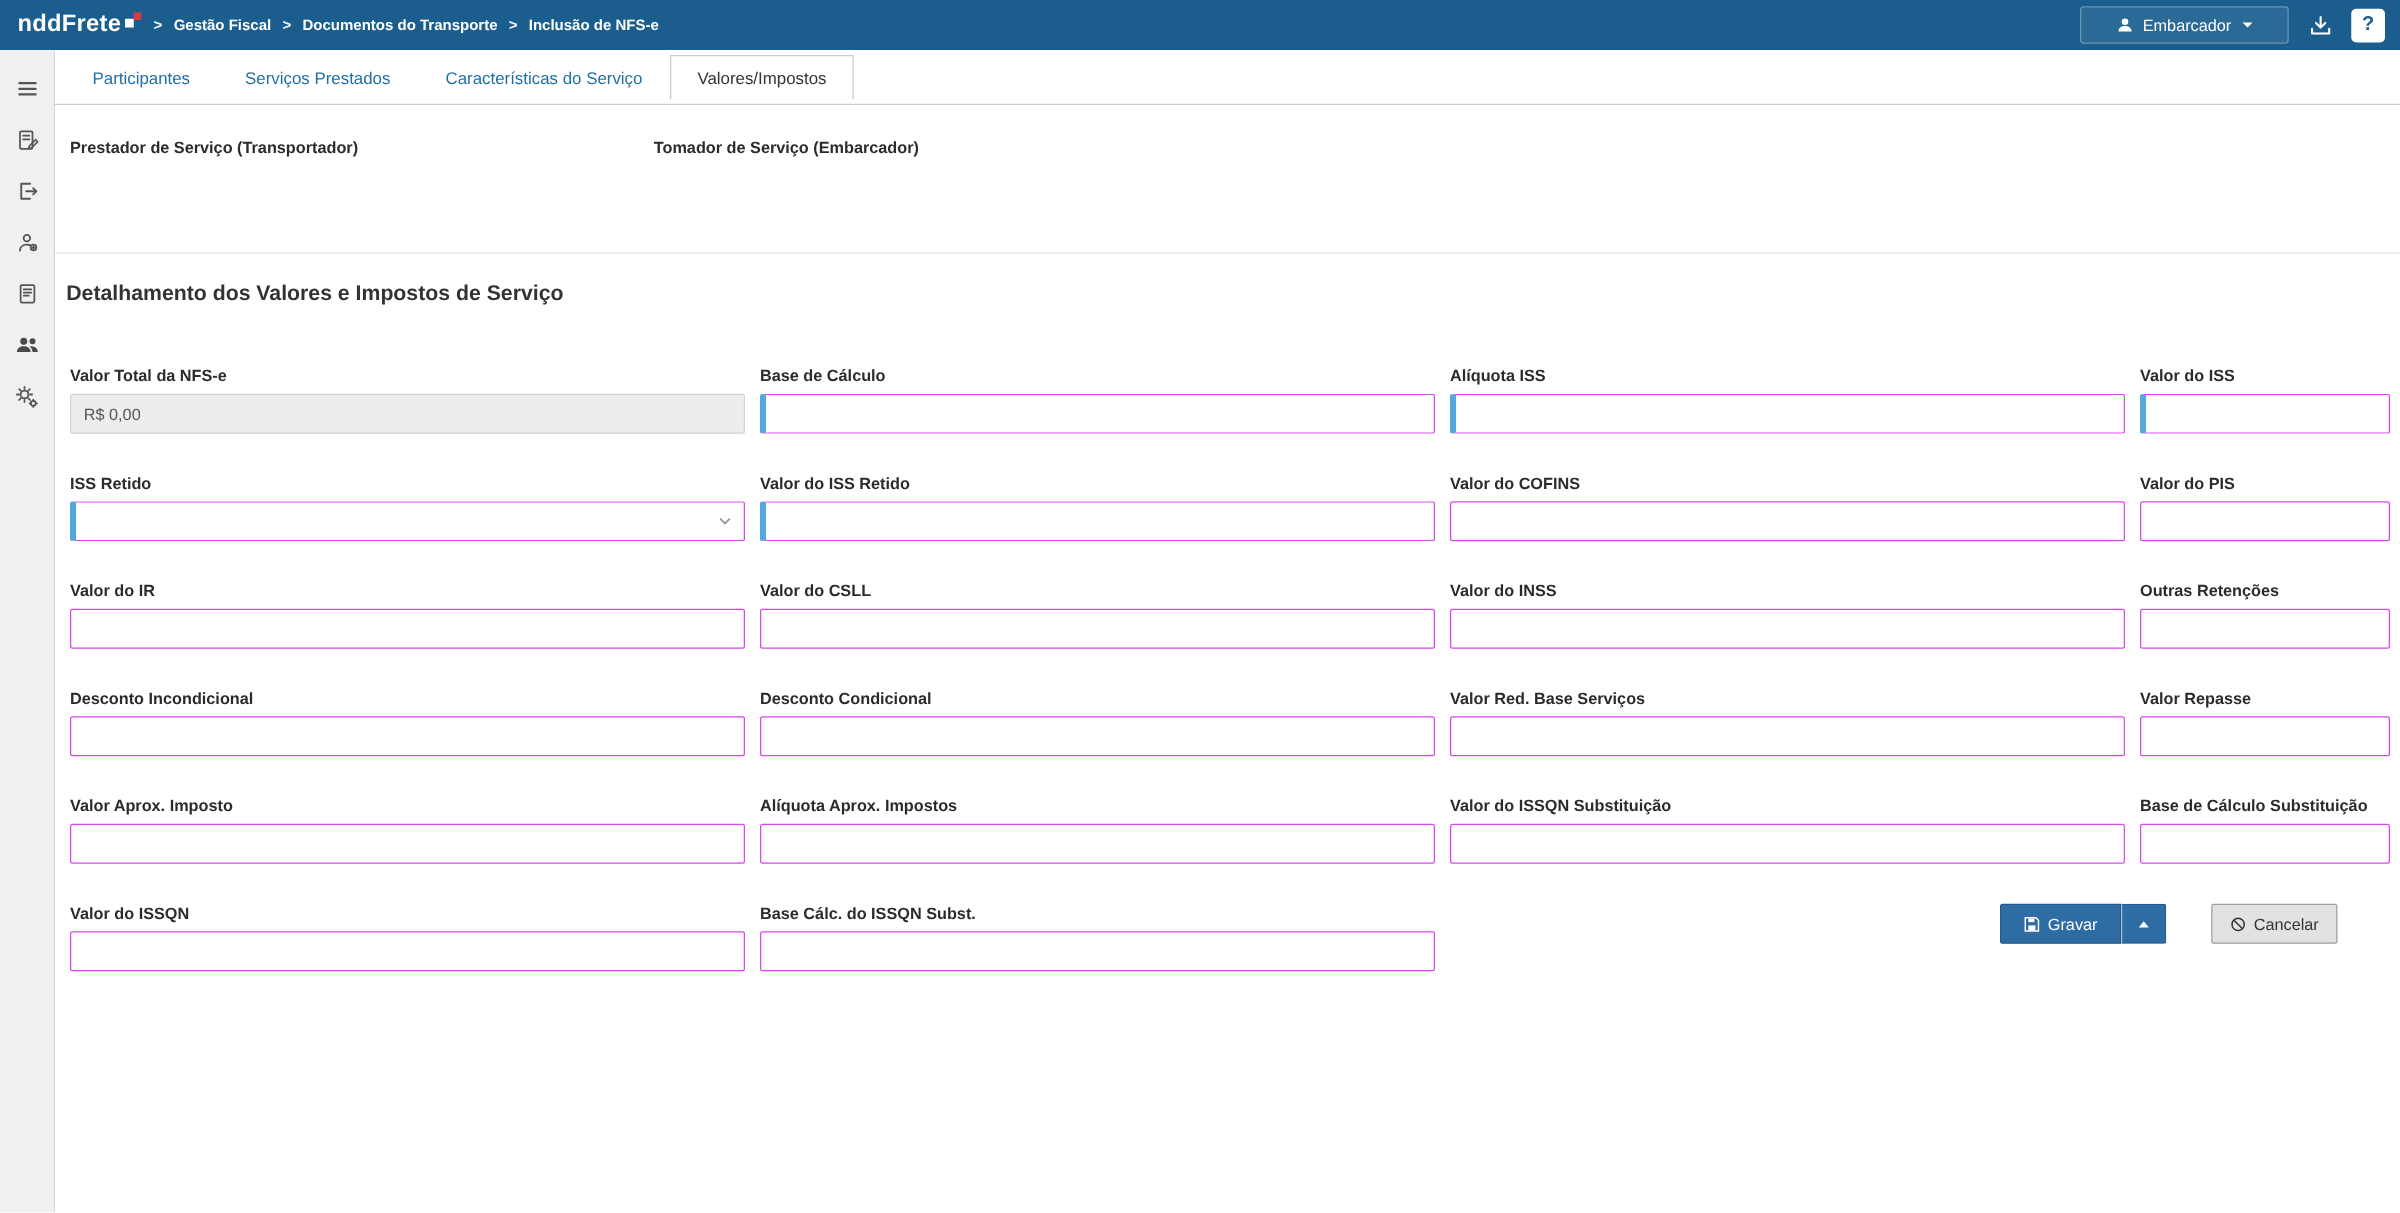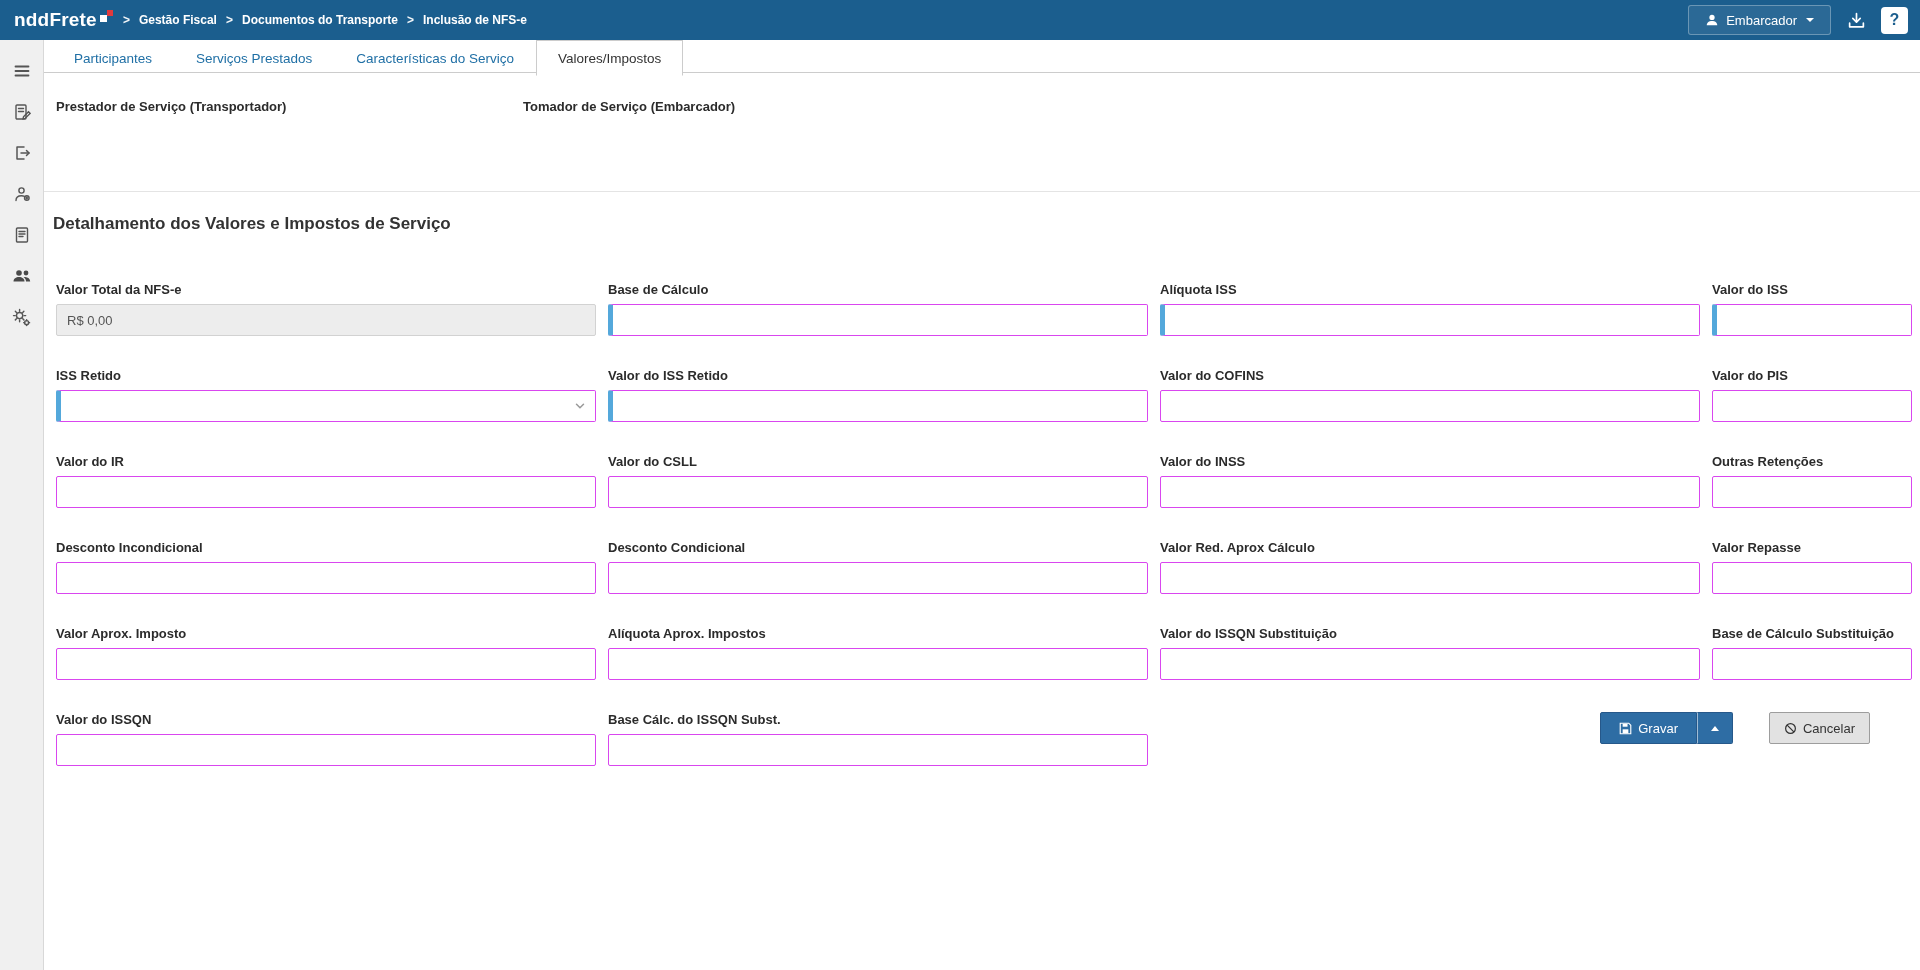--- a/index.html
+++ b/index.html
@@ -34,21 +34,21 @@
   .breadcrumb {
     display: flex; align-items: center; gap: 9px;
     margin-left: 10px; font-size: 12px; font-weight: bold;
   }
   .breadcrumb .sep { opacity: .95; }
   .topbar-right { margin-left: auto; display: flex; align-items: center; gap: 8px; }
   .user-menu {
     display: flex; align-items: center; gap: 7px;
     background: rgba(255,255,255,0.07);
     border: 1px solid rgba(255,255,255,0.30);
-    color: #fff; height: 30px; padding: 0 16px;
+    color: #fff; height: 30px; padding: 0 28px;
     border-radius: 3px; font-size: 13px; cursor: pointer;
     font-family: inherit;
   }
   .caret-down {
     width: 0; height: 0; display: inline-block;
     border-left: 4px solid transparent; border-right: 4px solid transparent;
     border-top: 4px solid #fff; margin-left: 2px;
   }
   .icon-btn {
     background: transparent; border: none; cursor: pointer;
@@ -69,21 +69,21 @@
     flex-shrink: 0;
   }
   .side-btn {
     width: 36px; height: 34px; background: none; border: none; cursor: pointer;
     display: flex; align-items: center; justify-content: center; color: #555;
   }
   .content { flex: 1; background: #fff; }
 
   
   .tabs {
-    display: flex; align-items: flex-start; height: 33px;
+    display: flex; align-items: center; height: 44px;
     border-bottom: 1px solid #ccc; padding-left: 8px;
   }
   .tab {
     padding: 10px 21px 9px; font-size: 13.5px; color: #1f6fa5; cursor: pointer;
     border: 1px solid transparent; margin-bottom: -1px; background: transparent;
     white-space: nowrap;
   }
   .tab.active {
     background: #fff; color: #333;
     border-color: #ccc #ccc #fff #ccc;
@@ -323,21 +323,21 @@
           </div>
           <div class="field">
             <label class="field-label">Desconto Incondicional</label>
             <input type="text" class="field-input" style="">
           </div>
           <div class="field">
             <label class="field-label">Desconto Condicional</label>
             <input type="text" class="field-input" style="">
           </div>
           <div class="field">
-            <label class="field-label">Valor Red. Aprox Cálculo</label>
+            <label class="field-label">Valor Red. Base Serviços</label>
             <input type="text" class="field-input" style="">
           </div>
           <div class="field">
             <label class="field-label">Valor Repasse</label>
             <input type="text" class="field-input" style="">
           </div>
           <div class="field">
             <label class="field-label">Valor Aprox. Imposto</label>
             <input type="text" class="field-input" style="">
           </div>

